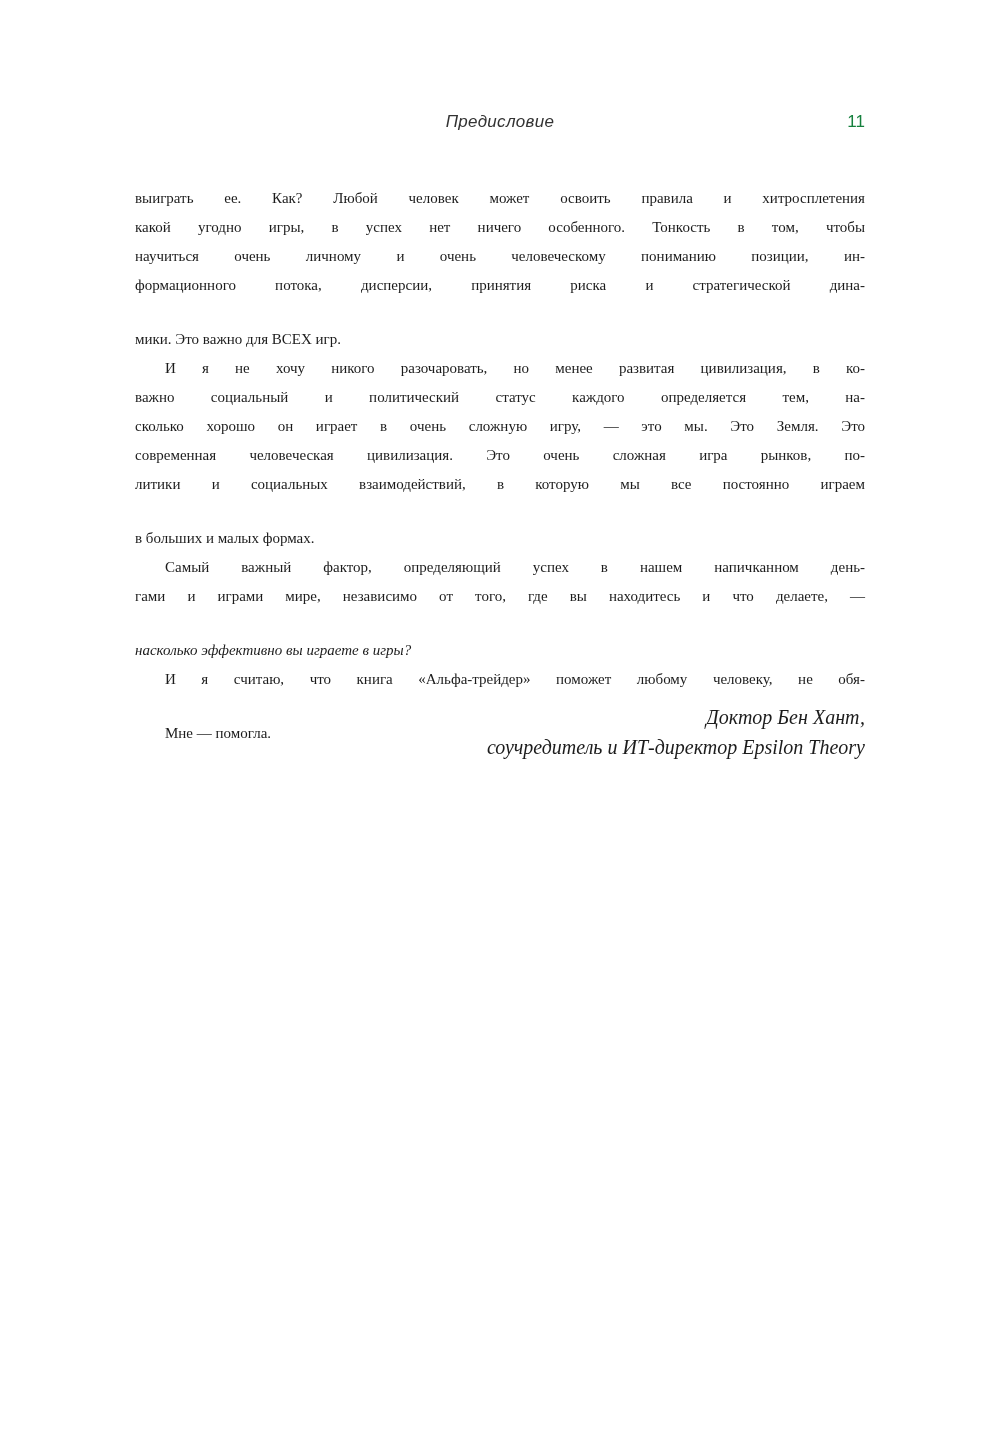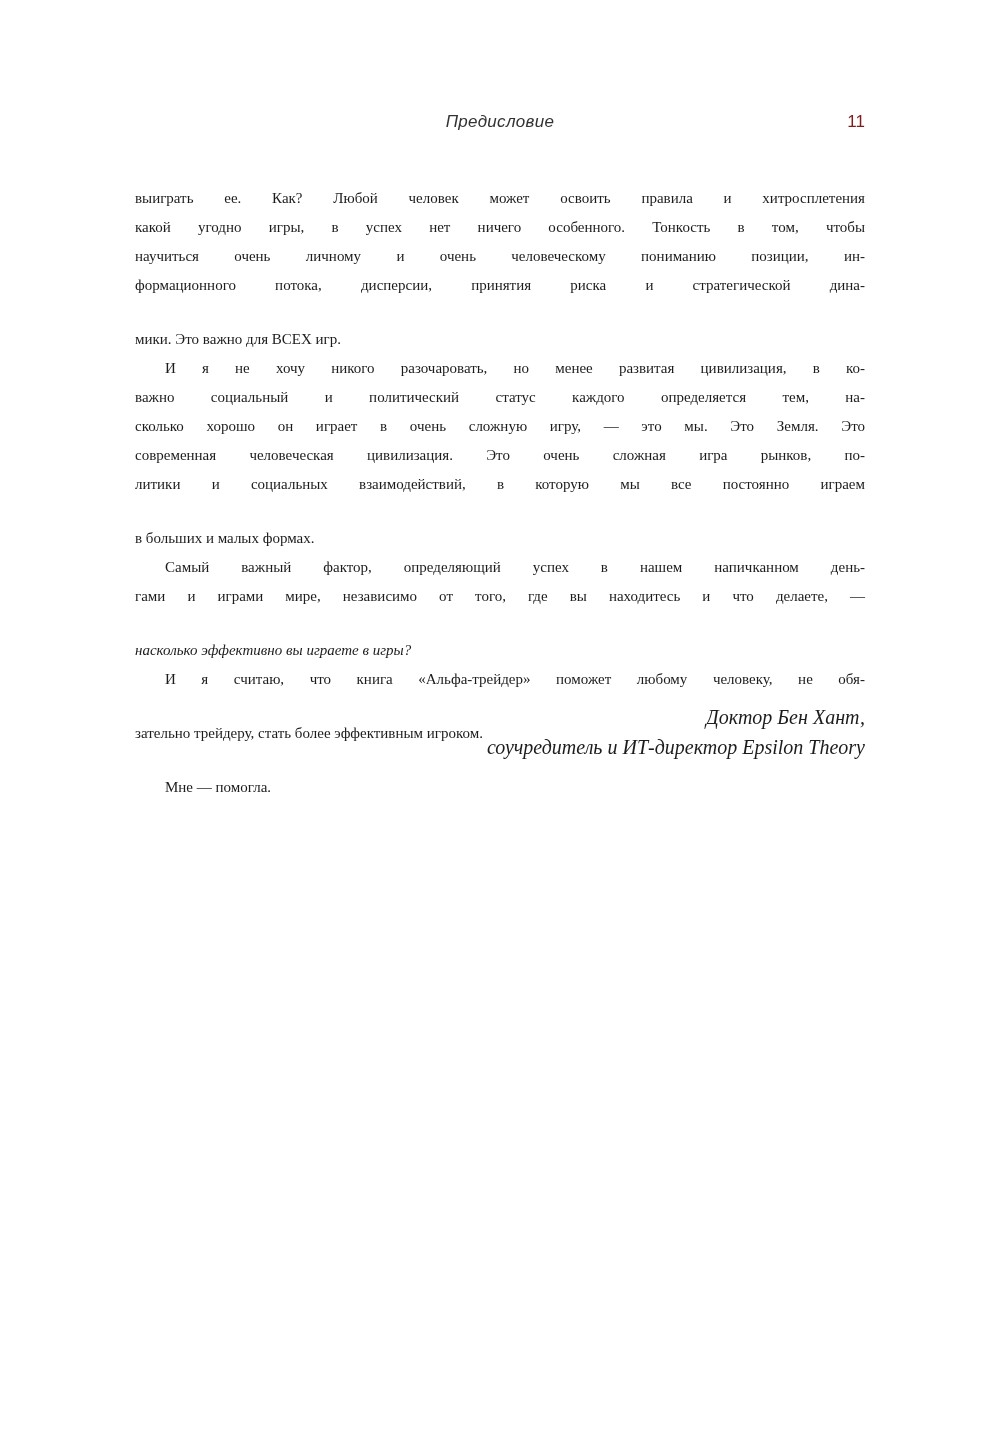--- a/index.html
+++ b/index.html
@@ -32,21 +32,21 @@
     right: 0;
     text-align: center;
     font-style: italic;
     letter-spacing: 0.3px;
   }
   .page-number {
     position: absolute;
     right: 0;
     top: 0;
     font-style: normal;
-    color: #7f1d1d;
+    color: #15803d;
   }
   .body-text {
     position: absolute;
     top: 184px;
     left: 135px;
     width: 730px;
     font-size: 15px;
     line-height: 29px;
   }
   .paragraph { margin: 0; }
@@ -103,21 +103,20 @@
         <div class="line">литики и социальных взаимодействий, в которую мы все постоянно играем</div>
         <div class="line last">в больших и малых формах.</div>
       </div>
       <div class="paragraph">
         <div class="line indent">Самый важный фактор, определяющий успех в нашем напичканном день-</div>
         <div class="line">гами и играми мире, независимо от того, где вы находитесь и что делаете, —</div>
         <div class="line last italic">насколько эффективно вы играете в игры?</div>
       </div>
       <div class="paragraph">
         <div class="line indent">И я считаю, что книга «Альфа-трейдер» поможет любому человеку, не обя-</div>
-        <div class="line last">зательно трейдеру, стать более эффективным игроком.</div>
       </div>
       <div class="paragraph">
         <div class="line last indent">Мне — помогла.</div>
       </div>
     </main>
 
   <div class="signature" id="signature">
       <span class="sig-line">Доктор Бен Хант,</span>
       <span class="sig-line">соучредитель и ИТ-директор Epsilon Theory</span>
     </div>

